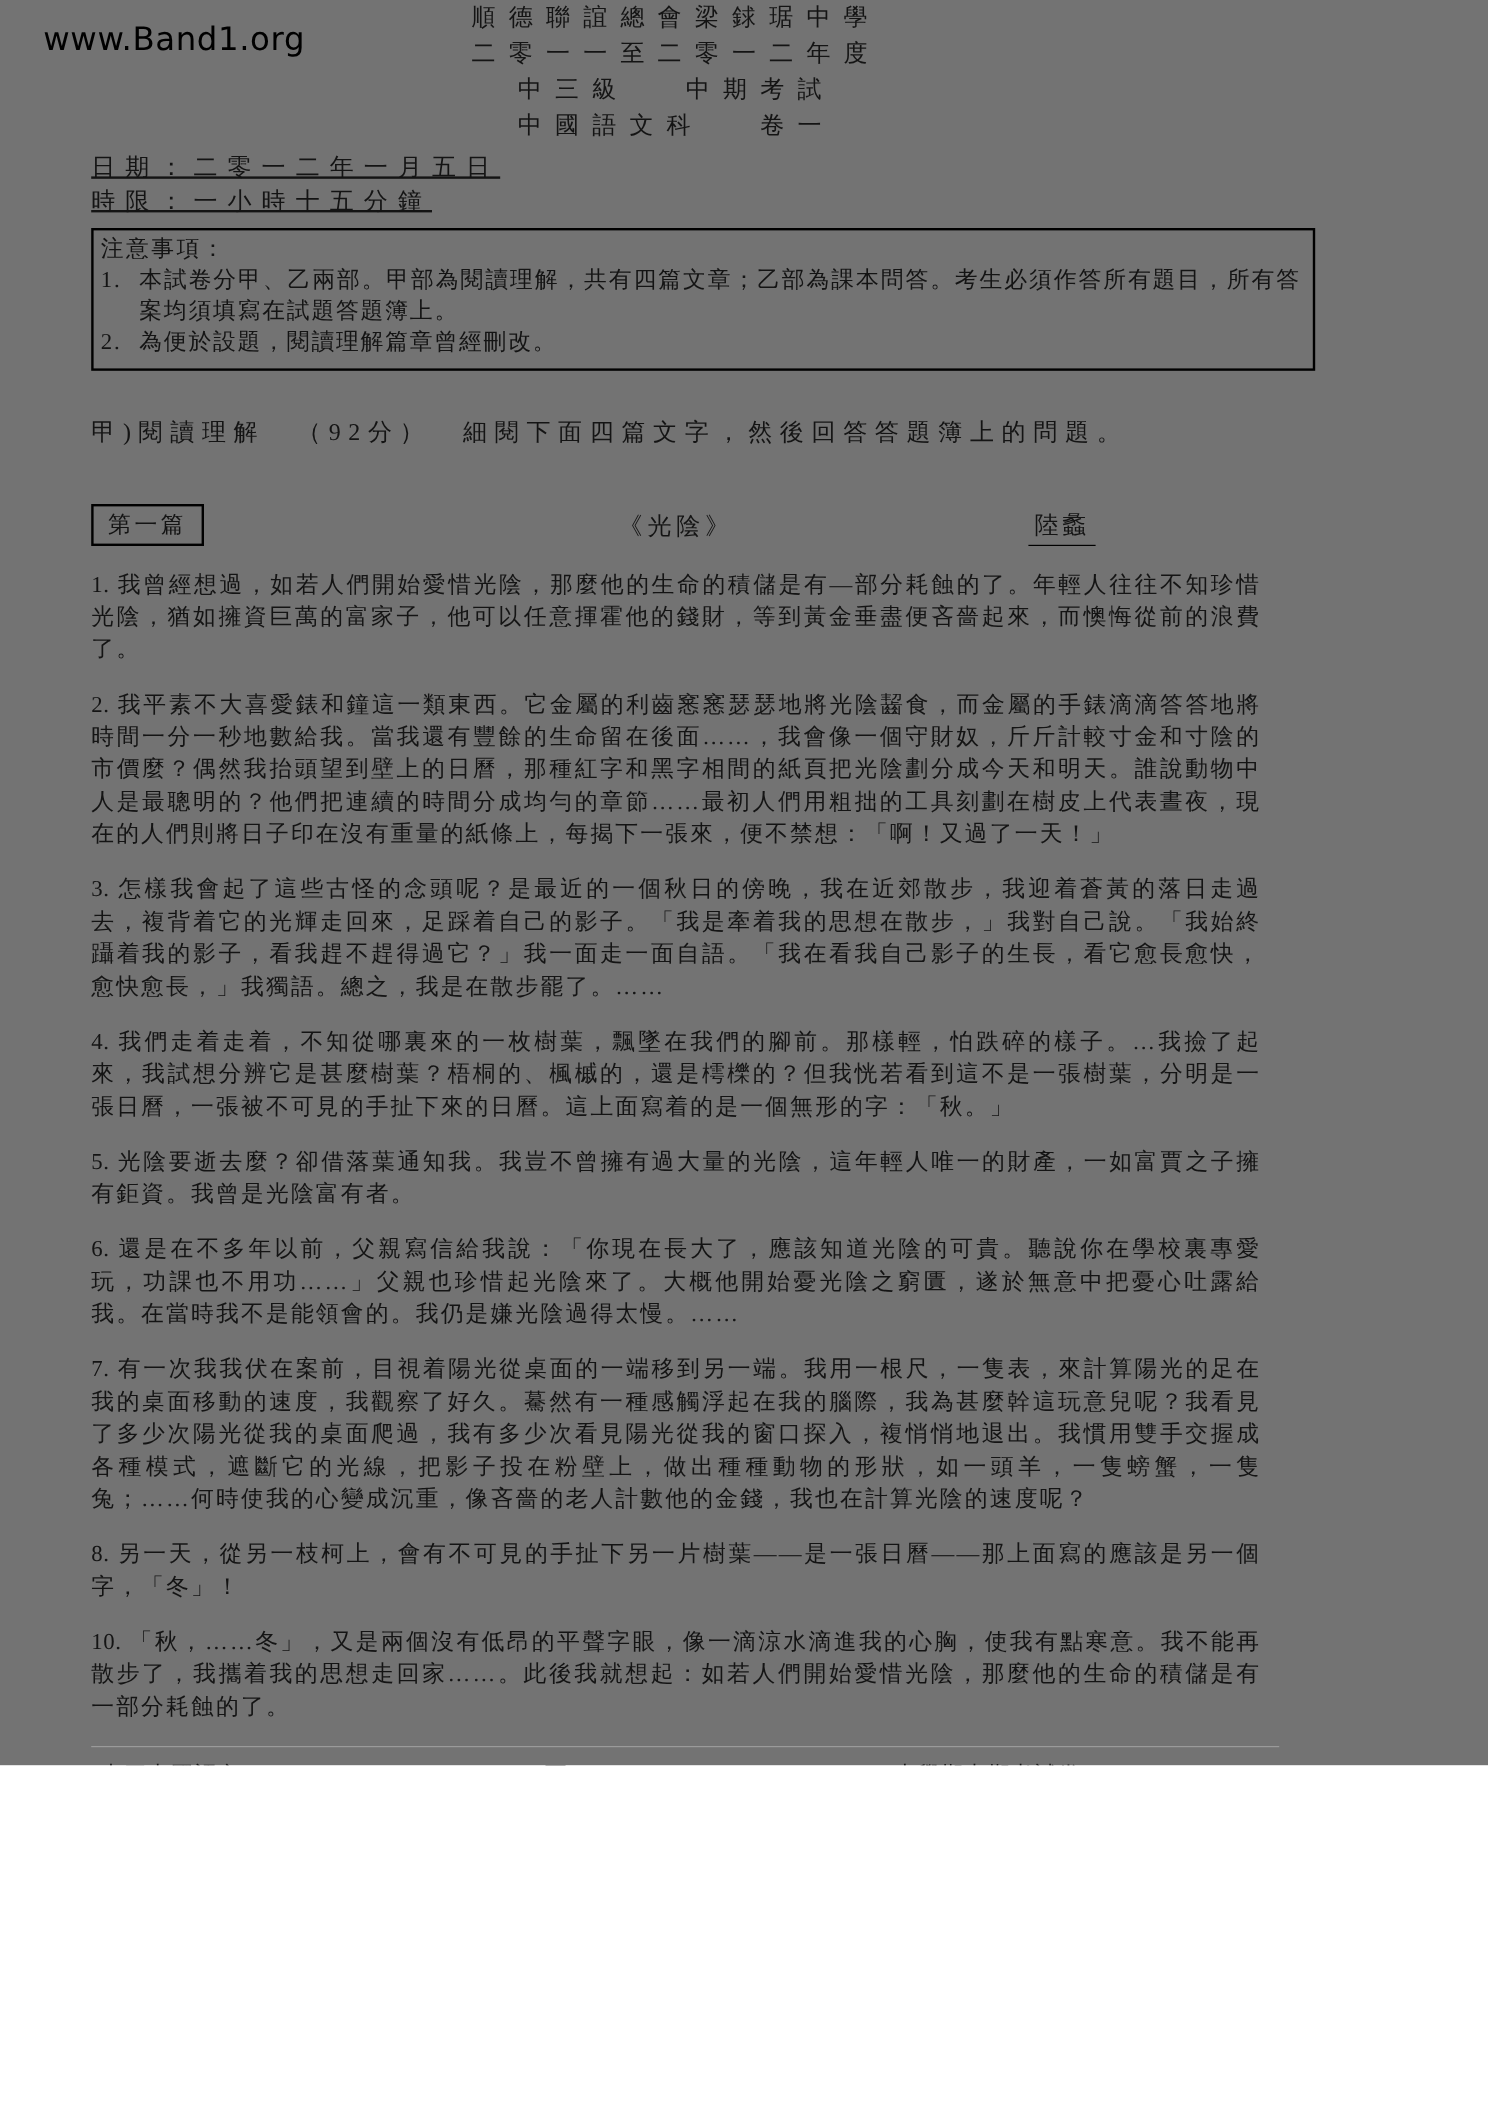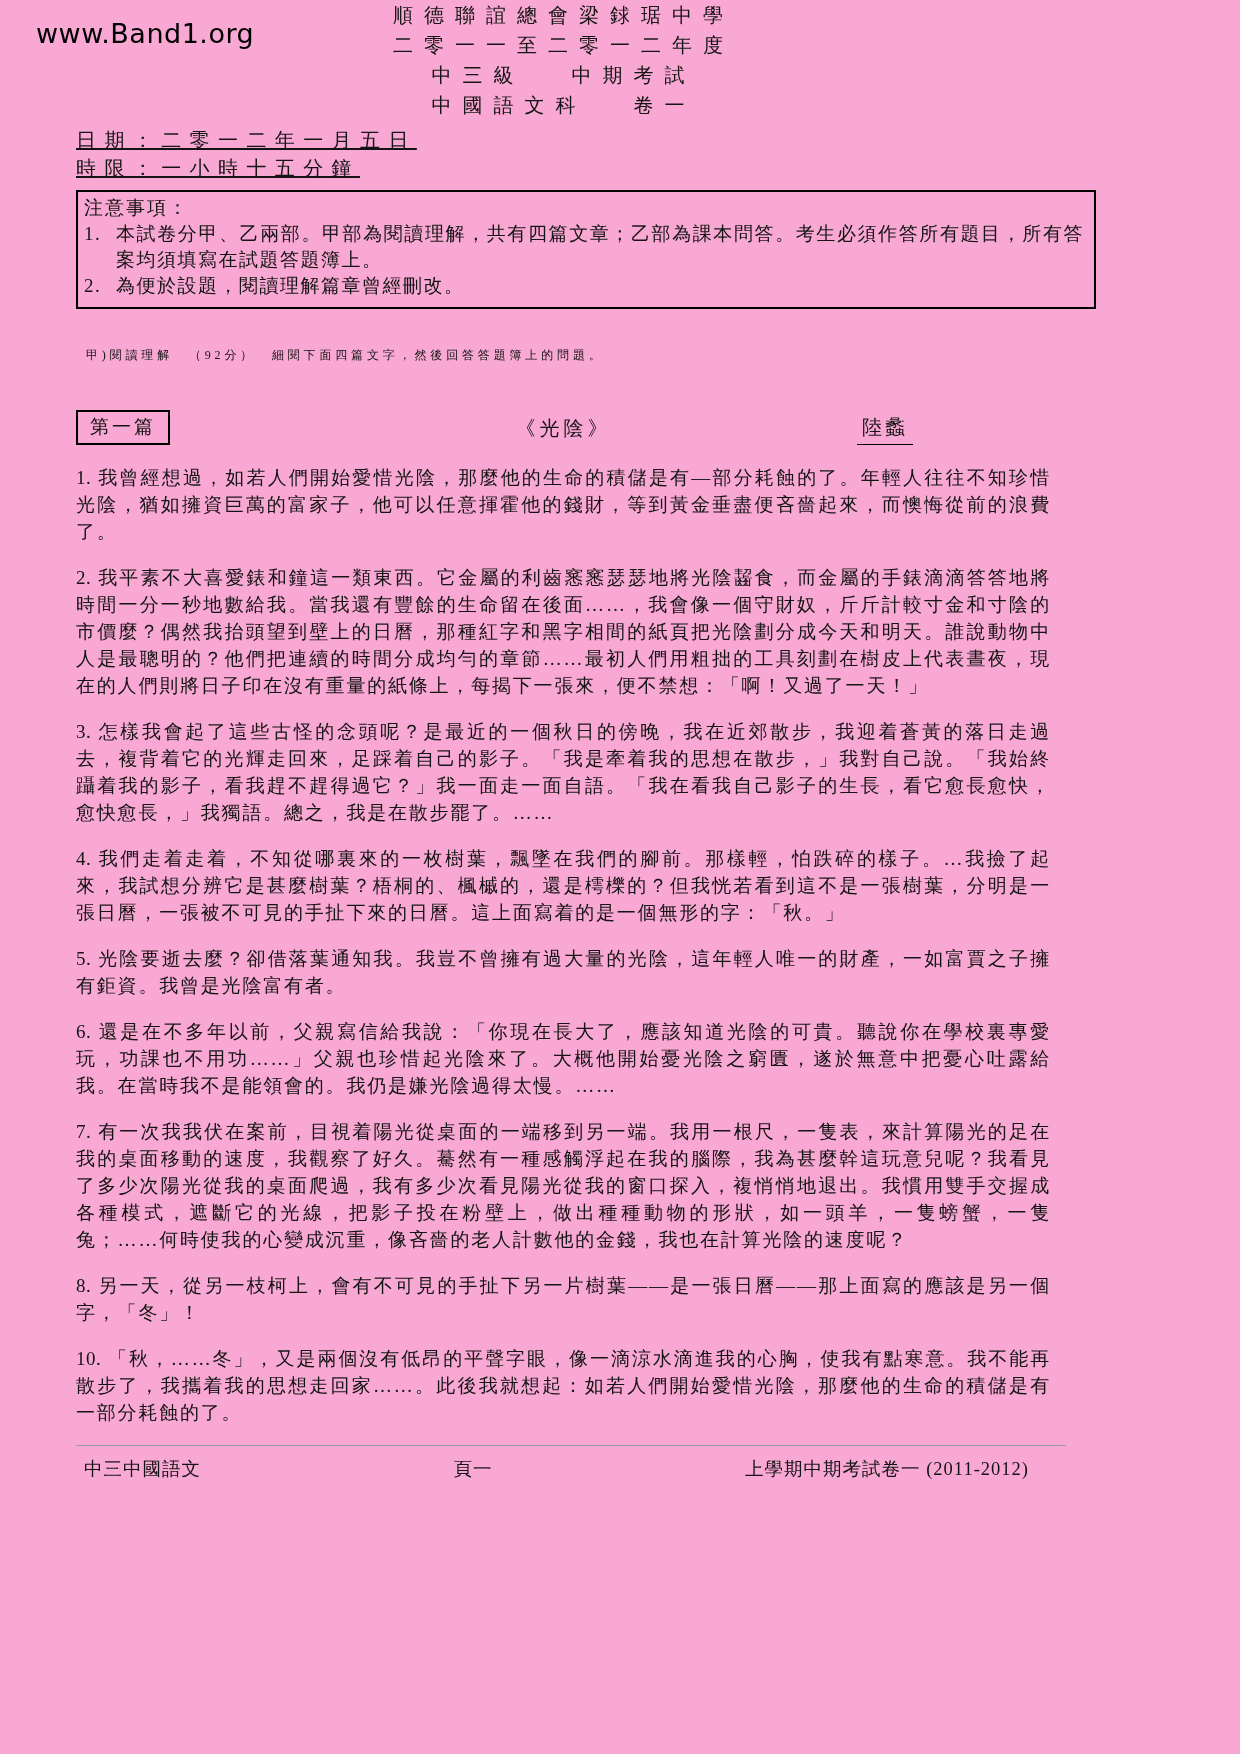--- a/index.html
+++ b/index.html
@@ -2,21 +2,21 @@
 <html><head>
 <meta charset="utf-8">
 <style>
   html, body { margin: 0; padding: 0; }
   body {
     width: 1240px; height: 1754px;
     background: #ffffff;
     color: #141414;
     font-family: "Liberation Serif", serif;
   }
-  .page { position: relative; width: 1240px; height: 1754px; overflow: hidden; background: #f9a8d4; }
+  .page { position: relative; width: 1240px; height: 1471px; overflow: hidden; background: #737373; }
 
   .watermark {
     position: absolute; left: 36px; top: 18px;
     font-family: "DejaVu Sans", "Liberation Sans", sans-serif;
     font-size: 27px; color: #000; letter-spacing: 0.5px;
   }
 
   .content { width: 975px; margin-left: 76px; }
 
   .doc-header { text-align: center; }
@@ -30,21 +30,21 @@
     width: 1020px;
     margin-top: 8px;
     padding: 3px 10px 8px 6px;
     box-sizing: border-box;
   }
   .notice-title { font-size: 19px; letter-spacing: 2px; line-height: 26px; }
   .notice-item { display: flex; font-size: 19px; letter-spacing: 1.5px; line-height: 26px; }
   .notice-num { flex: 0 0 32px; }
   .notice-text { flex: 1; text-align: justify; }
 
-  .section-line { margin-top: 38px; font-size: 12px; letter-spacing: 0.32em; margin-left: 10px; }
+  .section-line { margin-top: 38px; font-size: 20px; letter-spacing: 0.32em; }
 
   .passage-header { position: relative; margin-top: 46px; height: 36px; }
   .passage-label {
     display: inline-block; border: 2px solid #000;
     padding: 2px 12px 3px; font-size: 19px; letter-spacing: 3px;
   }
   .passage-title {
     position: absolute; left: 50%; transform: translateX(-50%); top: 5px;
     font-size: 20px; letter-spacing: 4px;
   }

